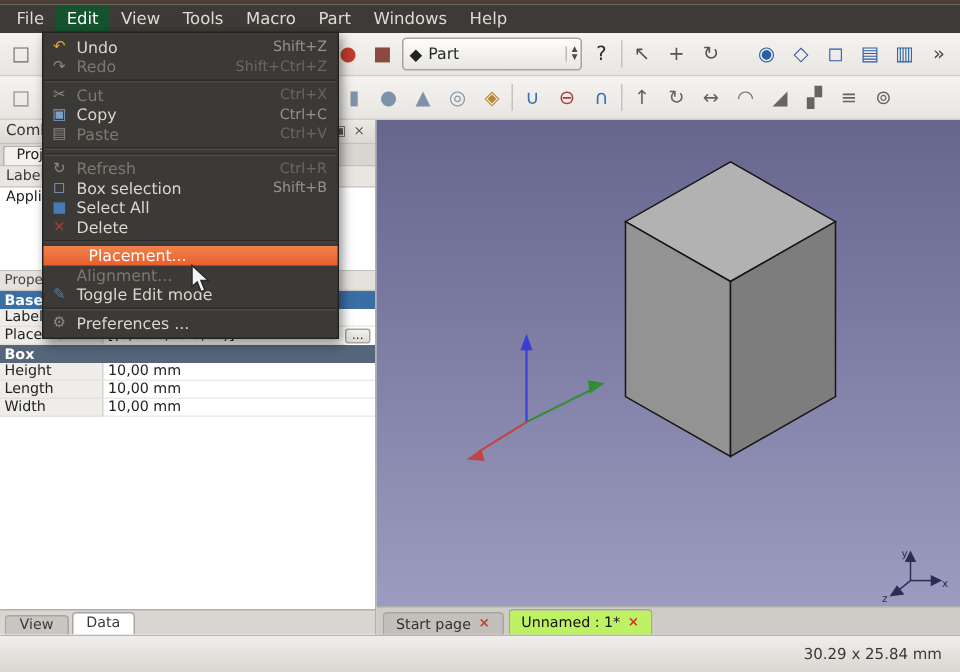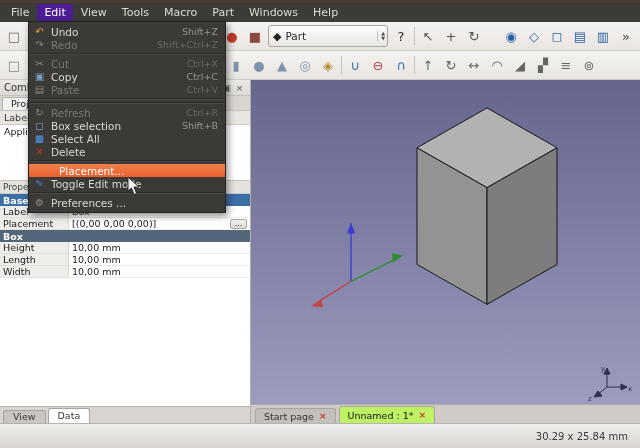--- a/index.html
+++ b/index.html
@@ -3,21 +3,21 @@
 <meta charset="utf-8">
 <style>
   html,body{margin:0;padding:0}
   body{width:640px;height:448px;overflow:hidden;position:relative;
        font-family:"DejaVu Sans","Liberation Sans",sans-serif;font-size:10px;color:#222;background:#f2f1ef}
 
   
   .titlestrip{height:3px;background:#4a3e36}
   .menubar{height:19px;background:#3c3b37;display:flex;align-items:center;padding:0 4px;gap:1px}
   .mb-item{color:#dfdbd2;font-size:11px;padding:2px 7px;border-radius:2px;line-height:13px}
-  .mb-item[data-state="open"]{background:#4c1d95;color:#fff}
+  .mb-item[data-state="open"]{background:#14532d;color:#fff}
 
   
   .toolbar{height:28px;background:linear-gradient(#f5f3f1,#e8e5e1);border-bottom:1px solid #cfccc7;
            display:flex;align-items:center;padding:0 4px;gap:3px}
   .tbi{width:20px;height:20px;display:flex;align-items:center;justify-content:center;
        font-size:13px;border-radius:3px;flex:0 0 auto}
   .tbi[data-name="separator"]{width:1px;height:18px;background:#c6c2bd;border-radius:0}
   .tbi[data-name="spacer"]{width:150px;visibility:hidden}
   .tb-flex{flex:1}
   .combo{display:flex;align-items:center;height:20px;background:linear-gradient(#fdfdfc,#e9e6e2);
@@ -356,20 +356,25 @@
     <div class="mi" data-name="menu-separator" data-state="separator">
       
       
       
     </div>
     <div class="mi" data-name="menu-item-placement" data-state="highlighted" style="background: linear-gradient(rgb(240, 130, 77), rgb(233, 95, 45)); padding-left: 12px;">
       <span class="mi-ic" data-name="menu-item-icon"></span>
       <span class="mi-lb" data-name="menu-item-label">Placement...</span>
       <span class="mi-sc" data-name="menu-item-shortcut"></span>
     </div>
+    <div class="mi" data-name="menu-item-alignment" data-state="disabled">
+      <span class="mi-ic" data-name="menu-item-icon"></span>
+      <span class="mi-lb" data-name="menu-item-label">Alignment...</span>
+      <span class="mi-sc" data-name="menu-item-shortcut"></span>
+    </div>
     <div class="mi" data-name="menu-item-toggle-edit-mode" data-state="normal">
       <span class="mi-ic" data-name="toggle-edit-icon" style="color: rgb(74, 122, 181);">✎</span>
       <span class="mi-lb" data-name="menu-item-label">Toggle Edit mode</span>
       <span class="mi-sc" data-name="menu-item-shortcut"></span>
     </div>
     <div class="mi" data-name="menu-separator" data-state="separator">
       
       
       
     </div>

